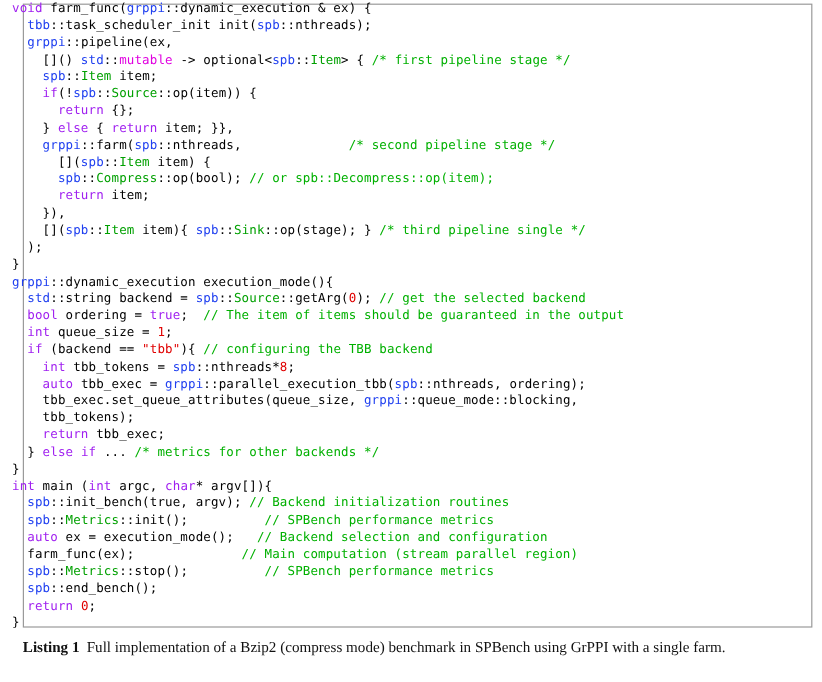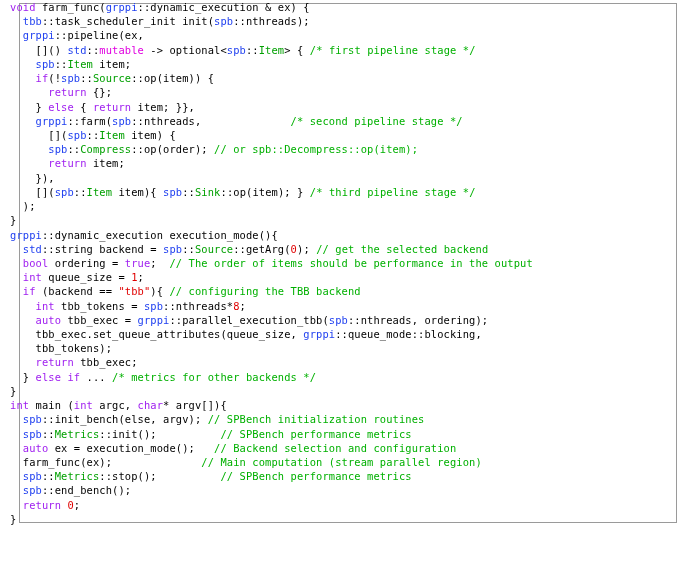--- a/index.html
+++ b/index.html
@@ -147,53 +147,53 @@
         <tr>
           <td class="lineno">9</td>
           <td class="codecell"><span class="pl">    </span><span class="ns">grppi</span><span class="pl">::farm(</span><span class="ns">spb</span><span class="pl">::nthreads,              </span><span class="cm">/* second pipeline stage */</span></td>
         </tr>
         <tr>
           <td class="lineno">10</td>
           <td class="codecell"><span class="pl">      [](</span><span class="ns">spb</span><span class="pl">::</span><span class="ty">Item</span><span class="pl"> item) {</span></td>
         </tr>
         <tr>
           <td class="lineno">11</td>
-          <td class="codecell"><span class="pl">      </span><span class="ns">spb</span><span class="pl">::</span><span class="ty">Compress</span><span class="pl">::op(order); </span><span class="cm">// or spb::Decompress::op(item);</span></td>
+          <td class="codecell"><span class="pl">      </span><span class="ns">spb</span><span class="pl">::</span><span class="ty">Compress</span><span class="pl">::op(bool); </span><span class="cm">// or spb::Decompress::op(item);</span></td>
         </tr>
         <tr>
           <td class="lineno">12</td>
           <td class="codecell"><span class="pl">      </span><span class="kw">return</span><span class="pl"> item;</span></td>
         </tr>
         <tr>
           <td class="lineno">13</td>
           <td class="codecell"><span class="pl">    }),</span></td>
         </tr>
         <tr>
           <td class="lineno">14</td>
-          <td class="codecell"><span class="pl">    [](</span><span class="ns">spb</span><span class="pl">::</span><span class="ty">Item</span><span class="pl"> item){ </span><span class="ns">spb</span><span class="pl">::</span><span class="ty">Sink</span><span class="pl">::op(item); } </span><span class="cm">/* third pipeline stage */</span></td>
+          <td class="codecell"><span class="pl">    [](</span><span class="ns">spb</span><span class="pl">::</span><span class="ty">Item</span><span class="pl"> item){ </span><span class="ns">spb</span><span class="pl">::</span><span class="ty">Sink</span><span class="pl">::op(stage); } </span><span class="cm">/* third pipeline single */</span></td>
         </tr>
         <tr>
           <td class="lineno">15</td>
           <td class="codecell"><span class="pl">  );</span></td>
         </tr>
         <tr>
           <td class="lineno">16</td>
           <td class="codecell"><span class="pl">}</span></td>
         </tr>
         <tr>
           <td class="lineno">17</td>
           <td class="codecell"><span class="ns">grppi</span><span class="pl">::dynamic_execution execution_mode(){</span></td>
         </tr>
         <tr>
           <td class="lineno">18</td>
           <td class="codecell"><span class="pl">  </span><span class="ns">std</span><span class="pl">::string backend = </span><span class="ns">spb</span><span class="pl">::</span><span class="ty">Source</span><span class="pl">::getArg(</span><span class="nm">0</span><span class="pl">); </span><span class="cm">// get the selected backend</span></td>
         </tr>
         <tr>
           <td class="lineno">19</td>
-          <td class="codecell"><span class="pl">  </span><span class="kw">bool</span><span class="pl"> ordering = </span><span class="kw">true</span><span class="pl">;  </span><span class="cm">// The order of items should be performance in the output</span></td>
+          <td class="codecell"><span class="pl">  </span><span class="kw">bool</span><span class="pl"> ordering = </span><span class="kw">true</span><span class="pl">;  </span><span class="cm">// The item of items should be guaranteed in the output</span></td>
         </tr>
         <tr>
           <td class="lineno">20</td>
           <td class="codecell"><span class="pl">  </span><span class="kw">int</span><span class="pl"> queue_size = </span><span class="nm">1</span><span class="pl">;</span></td>
         </tr>
         <tr>
           <td class="lineno">21</td>
           <td class="codecell"><span class="pl">  </span><span class="kw">if</span><span class="pl"> (backend == </span><span class="st">"tbb"</span><span class="pl">){ </span><span class="cm">// configuring the TBB backend</span></td>
         </tr>
         <tr>
@@ -223,21 +223,21 @@
         <tr>
           <td class="lineno">28</td>
           <td class="codecell"><span class="pl">}</span></td>
         </tr>
         <tr>
           <td class="lineno">29</td>
           <td class="codecell"><span class="kw">int</span><span class="pl"> main (</span><span class="kw">int</span><span class="pl"> argc, </span><span class="kw">char</span><span class="pl">* argv[]){</span></td>
         </tr>
         <tr>
           <td class="lineno">30</td>
-          <td class="codecell"><span class="pl">  </span><span class="ns">spb</span><span class="pl">::init_bench(else, argv); </span><span class="cm">// SPBench initialization routines</span></td>
+          <td class="codecell"><span class="pl">  </span><span class="ns">spb</span><span class="pl">::init_bench(true, argv); </span><span class="cm">// Backend initialization routines</span></td>
         </tr>
         <tr>
           <td class="lineno">31</td>
           <td class="codecell"><span class="pl">  </span><span class="ns">spb</span><span class="pl">::</span><span class="ty">Metrics</span><span class="pl">::init();          </span><span class="cm">// SPBench performance metrics</span></td>
         </tr>
         <tr>
           <td class="lineno">32</td>
           <td class="codecell"><span class="pl">  </span><span class="kw">auto</span><span class="pl"> ex = execution_mode();   </span><span class="cm">// Backend selection and configuration</span></td>
         </tr>
         <tr>
@@ -256,14 +256,17 @@
           <td class="lineno">36</td>
           <td class="codecell"><span class="pl">  </span><span class="kw">return</span><span class="pl"> </span><span class="nm">0</span><span class="pl">;</span></td>
         </tr>
         <tr>
           <td class="lineno"></td>
           <td class="codecell"><span class="pl">}</span></td>
         </tr>
       </tbody>
   </table>
 
+  <div class="caption">
+    <span class="lbl">Listing 1</span><span class="gap"></span><span>Full implementation of a Bzip2 (compress mode) benchmark in SPBench using GrPPI with a single farm.</span>
+  </div>
 
 </div>
 
 </body></html>

